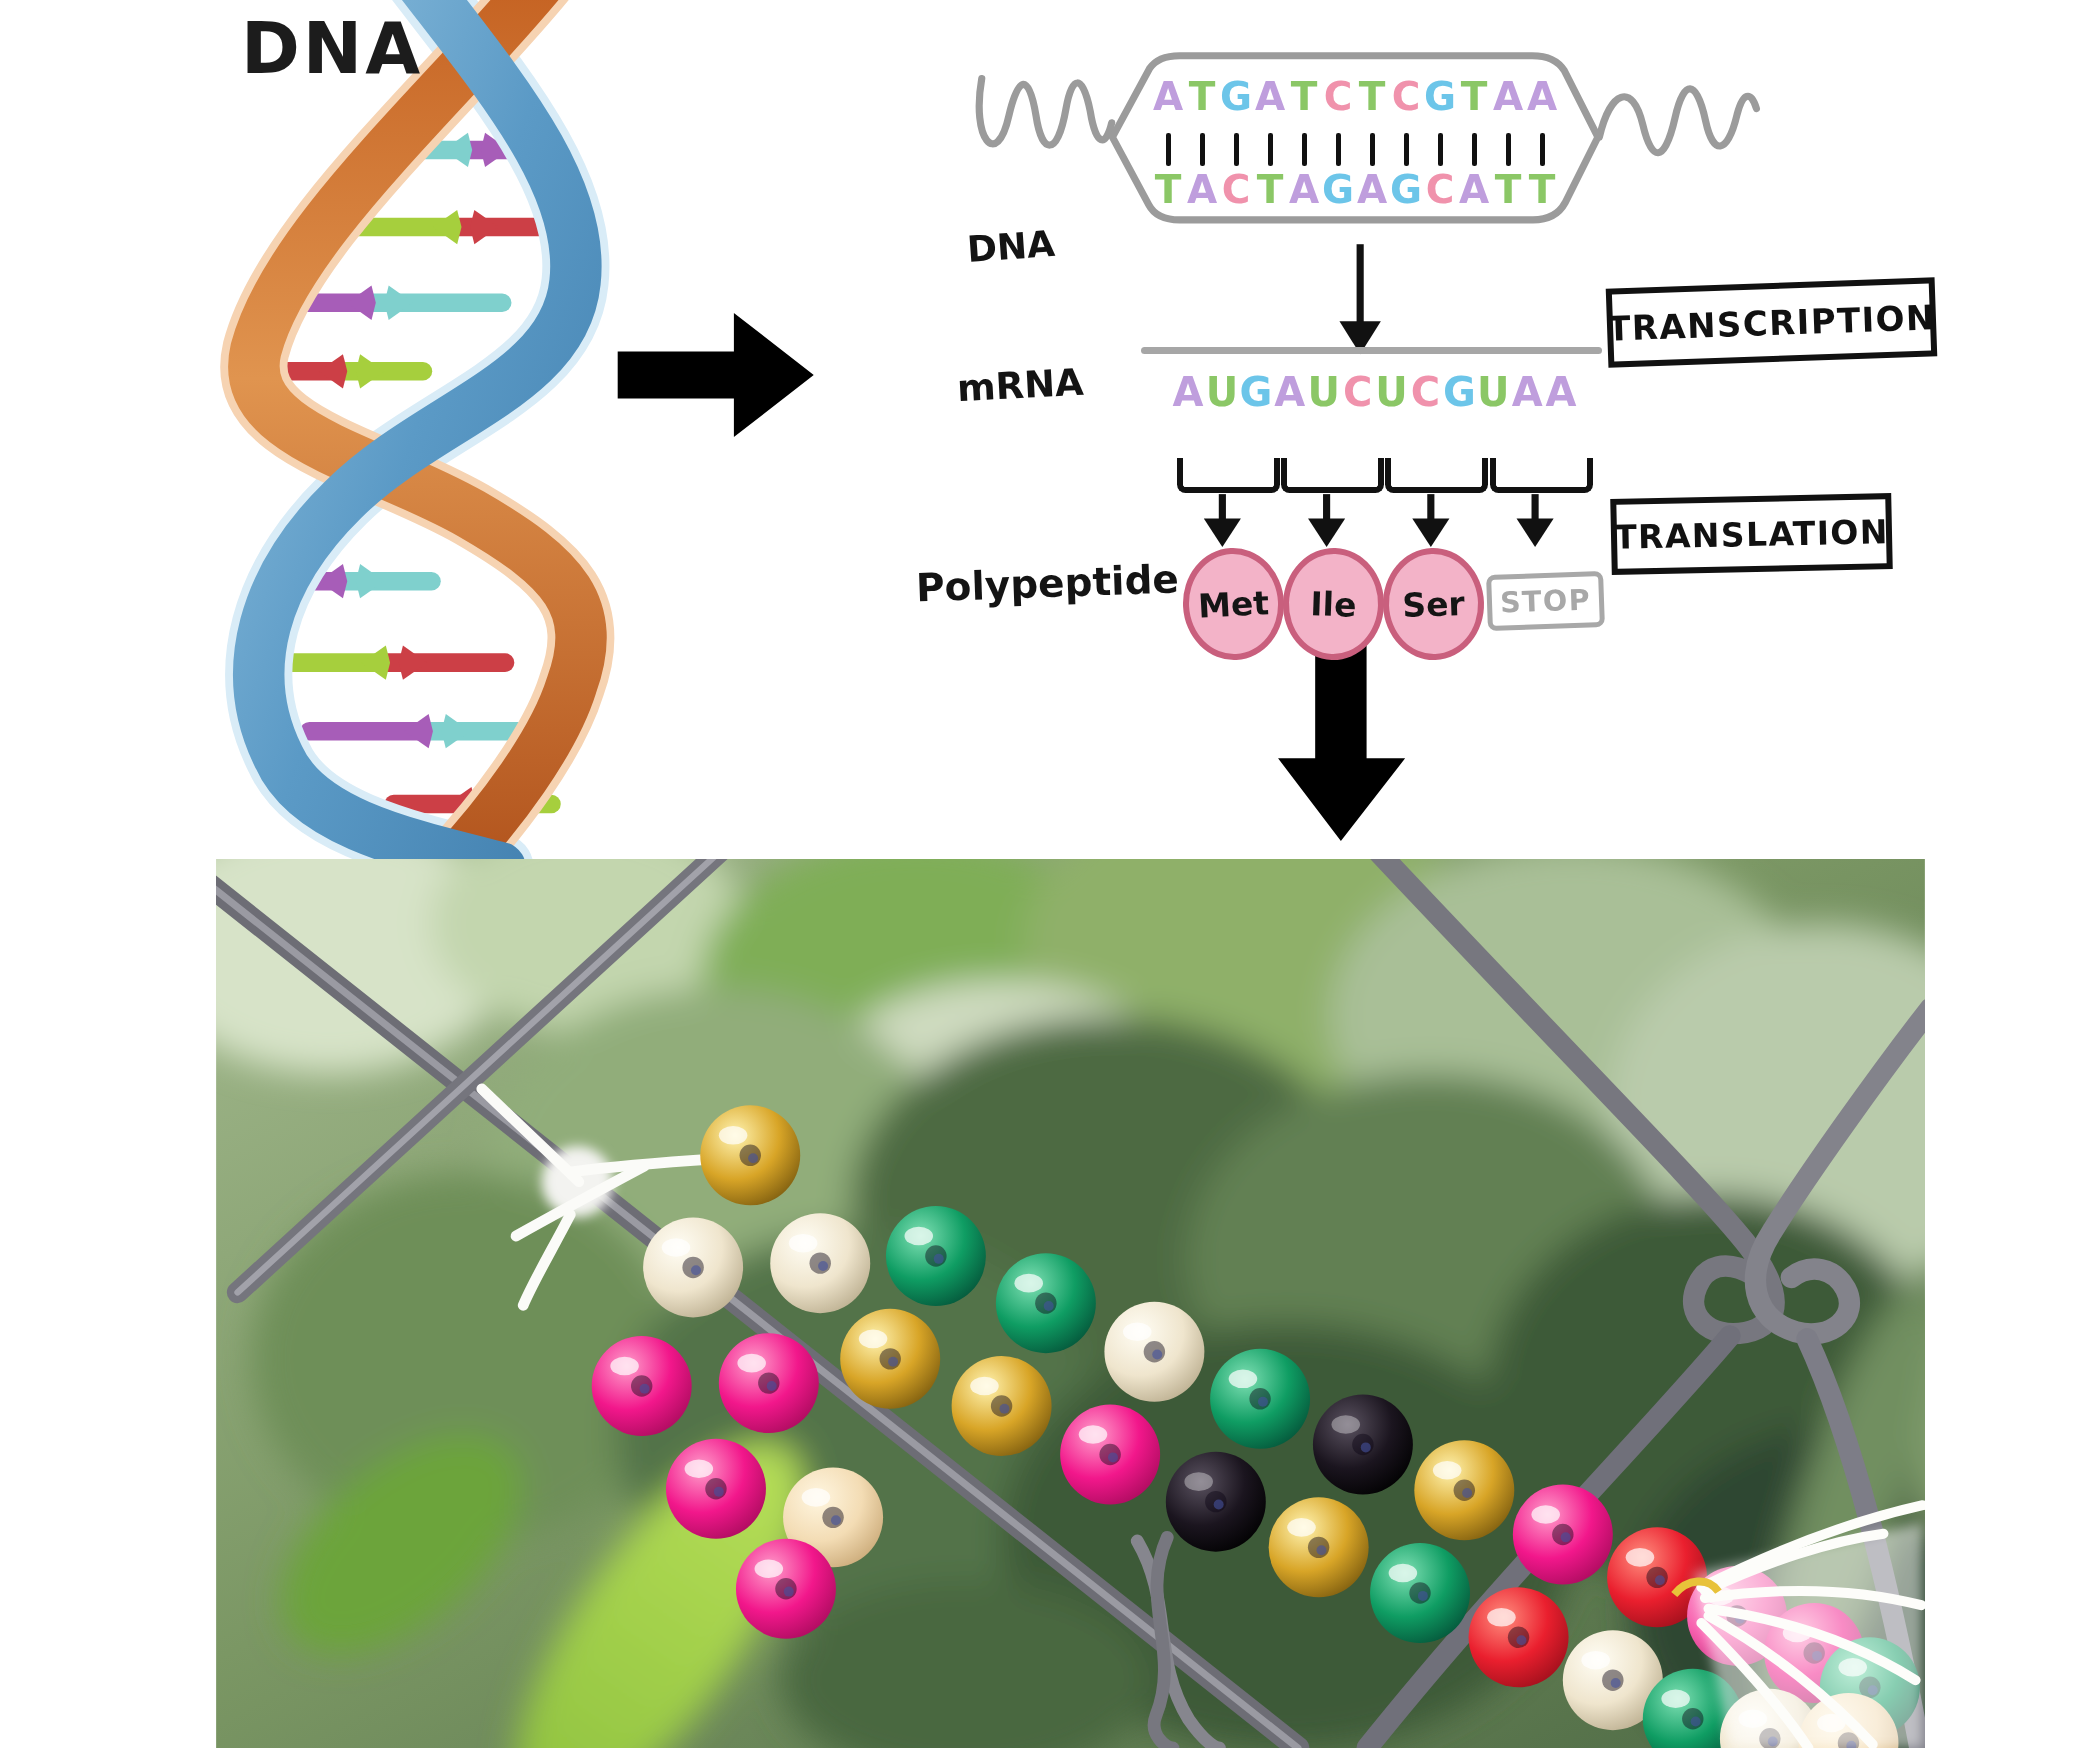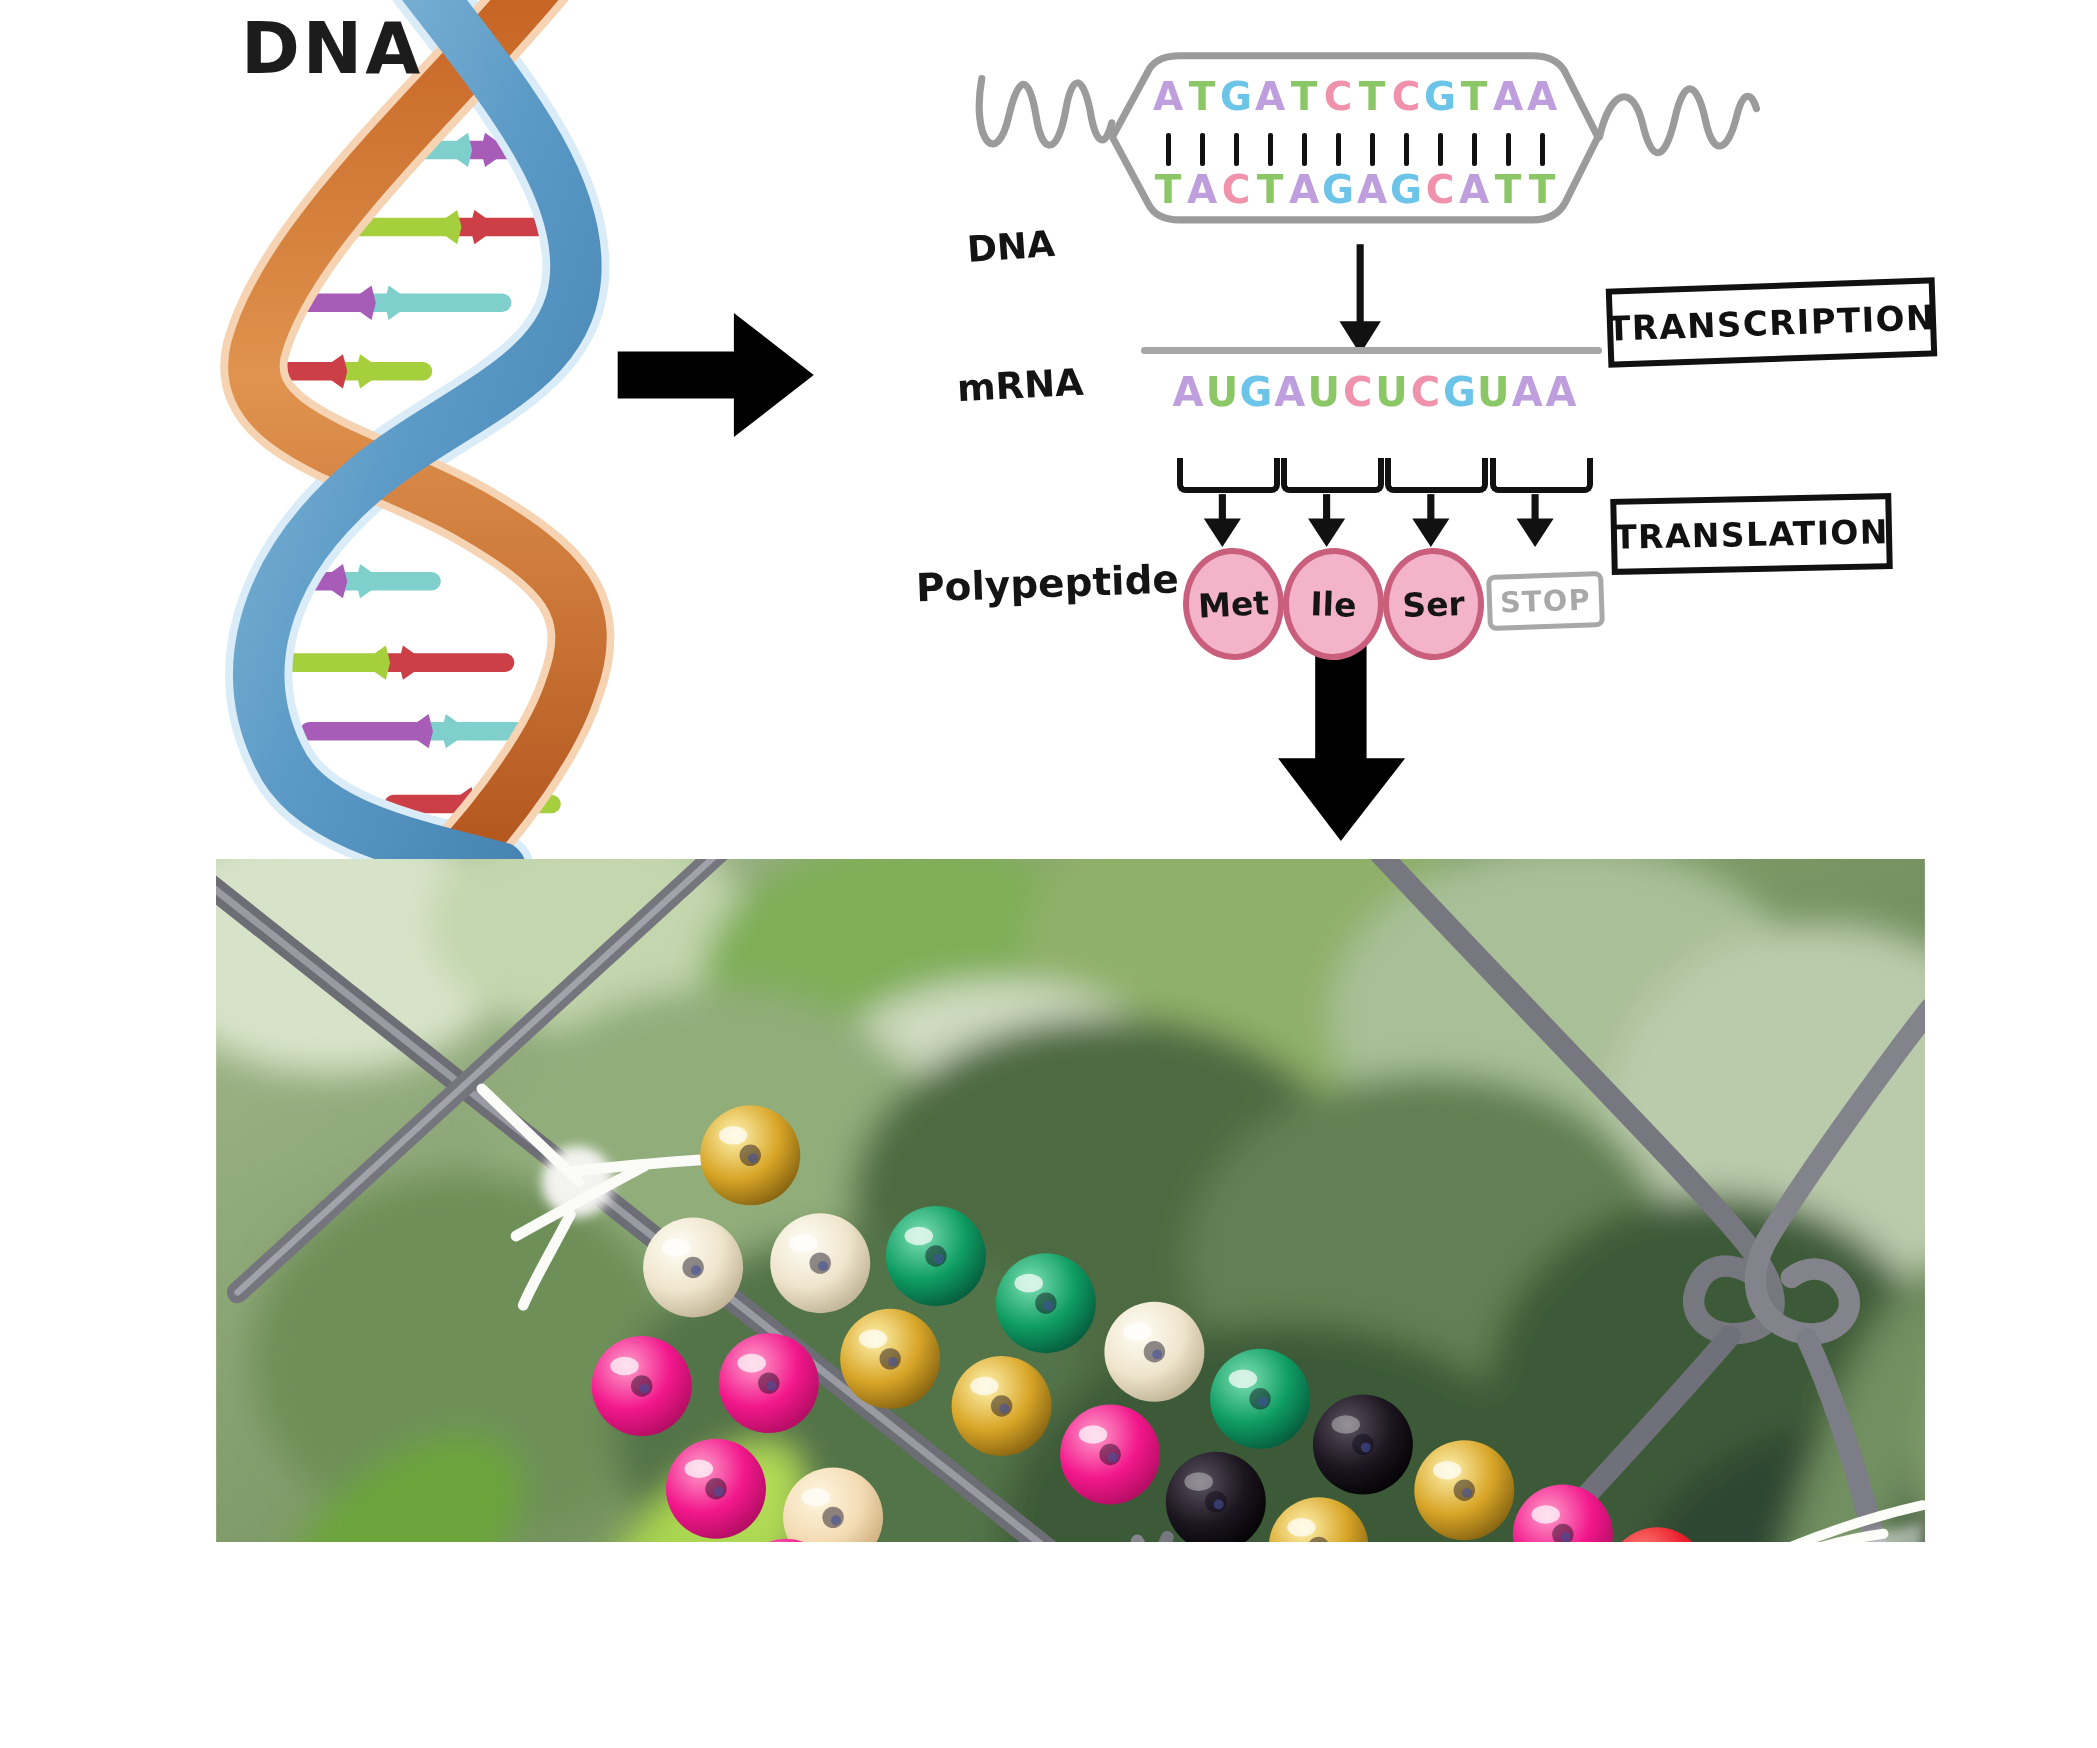--- a/index.html
+++ b/index.html
@@ -1,16 +1,16 @@
 <!DOCTYPE html>
 <html style="font-size:11.4px"><head>
 <meta charset="utf-8">
 <style>
   html,body{margin:0;padding:0;background:#ffffff;}
-  .canvas{position:relative;width:2097px;height:1542px;background:#ffffff;overflow:hidden;
+  .canvas{position:relative;width:2097px;height:1748px;background:#ffffff;overflow:hidden;
           font-family:"DejaVu Sans","Liberation Sans",sans-serif;}
   .abs{position:absolute;}
   
   .dna-title{left:241px;top:7.1px;font-size:71px;font-weight:bold;color:#1c1c1c;letter-spacing:2.9px;}
   .hand{font-weight:bold;color:#141414;}
   .hand-dna{left:967px;top:226px;font-size:36px;transform:rotate(-4deg);}
   .hand-mrna{left:957px;top:364px;font-size:37px;transform:rotate(-3deg);}
   .hand-poly{left:916px;top:561px;font-size:39px;transform:rotate(-2deg);}
   .proc-box{border:6.4px solid #111;background:#fff;display:flex;align-items:center;justify-content:center;
             font-weight:bold;color:#111;}

